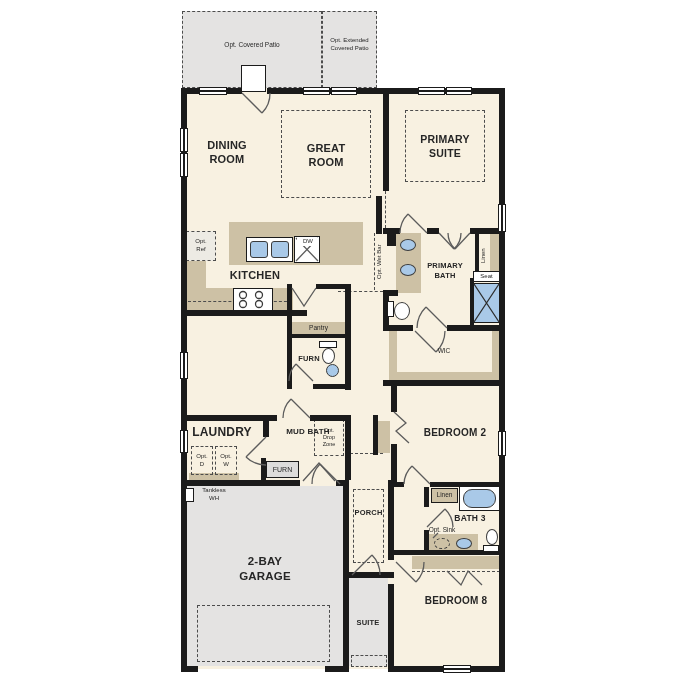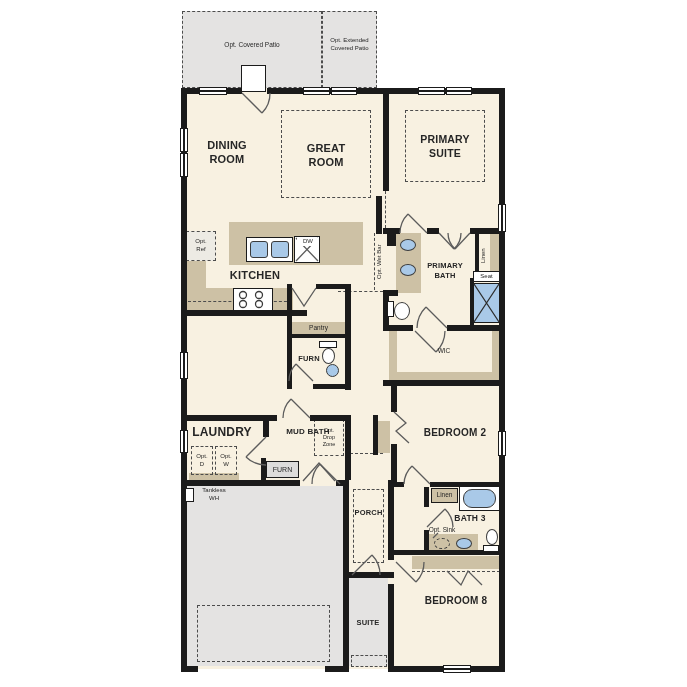--- a/index.html
+++ b/index.html
@@ -271,20 +271,22 @@
 D</div>
   <div class="lbl" style="left:216px;top:449px;width:20px;height:24px;font-size:6px;">Opt.
 W</div>
   <div class="lbl b" style="left:272px;top:427px;width:72px;height:11px;font-size:8px;">MUD BATH</div>
   <div class="lbl" style="left:315px;top:421px;width:28px;height:33px;font-size:5.5px;">Opt.
 Drop
 Zone</div>
   <div class="lbl" style="left:266px;top:462px;width:33px;height:15px;font-size:7px;">FURN</div>
   <div class="lbl" style="left:195px;top:487px;width:38px;height:16px;font-size:6px;">Tankless
 WH</div>
+  <div class="lbl b" style="left:227px;top:553px;width:76px;height:32px;font-size:11.5px;">2-BAY
+GARAGE</div>
   <div class="lbl b" style="left:352px;top:508px;width:33px;height:10px;font-size:7.5px;">PORCH</div>
   <div class="lbl b" style="left:350px;top:618px;width:36px;height:10px;font-size:7.5px;">SUITE</div>
   <div class="lbl b" style="left:413px;top:426px;width:84px;height:12px;font-size:10px;">BEDROOM 2</div>
   <div class="lbl" style="left:431px;top:489px;width:27px;height:13px;font-size:6.5px;">Linen</div>
   <div class="lbl b" style="left:448px;top:513px;width:44px;height:11px;font-size:8.5px;">BATH 3</div>
   <div class="lbl" style="left:422px;top:526px;width:40px;height:8px;font-size:6.5px;">Opt. Sink</div>
   <div class="lbl b" style="left:413px;top:594px;width:86px;height:12px;font-size:10px;">BEDROOM 8</div>
 </div>
 
 </body></html>

